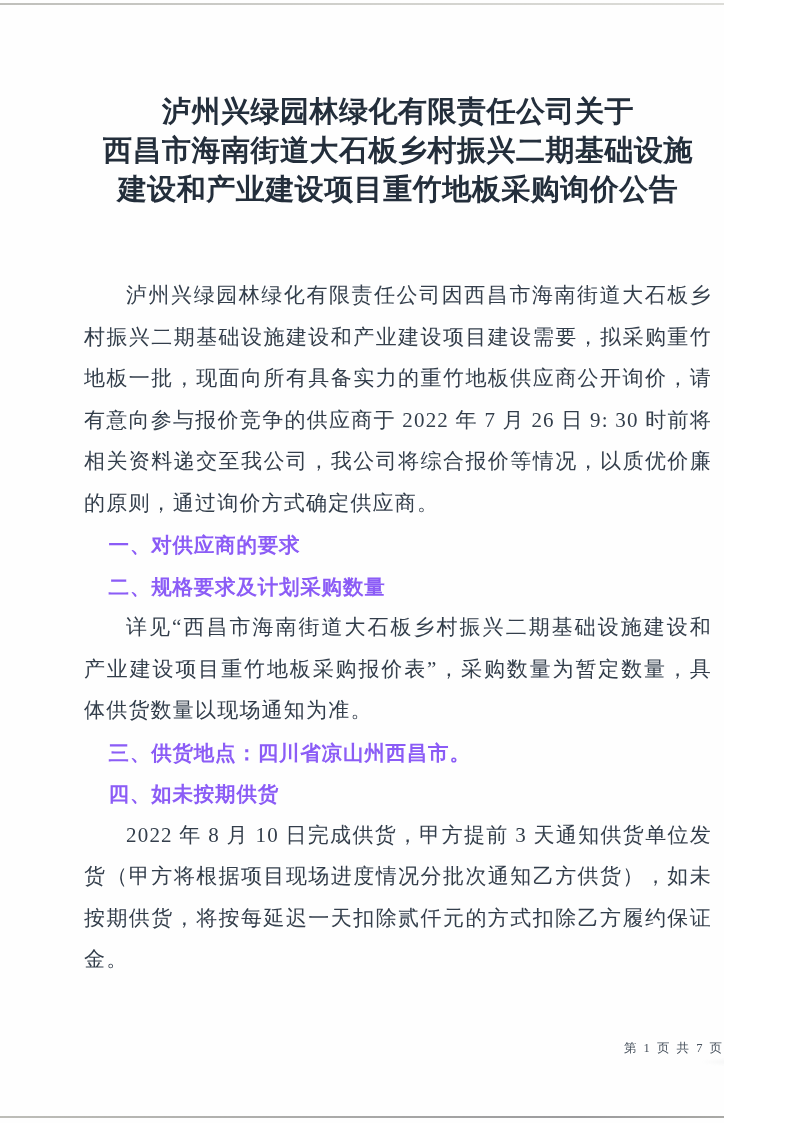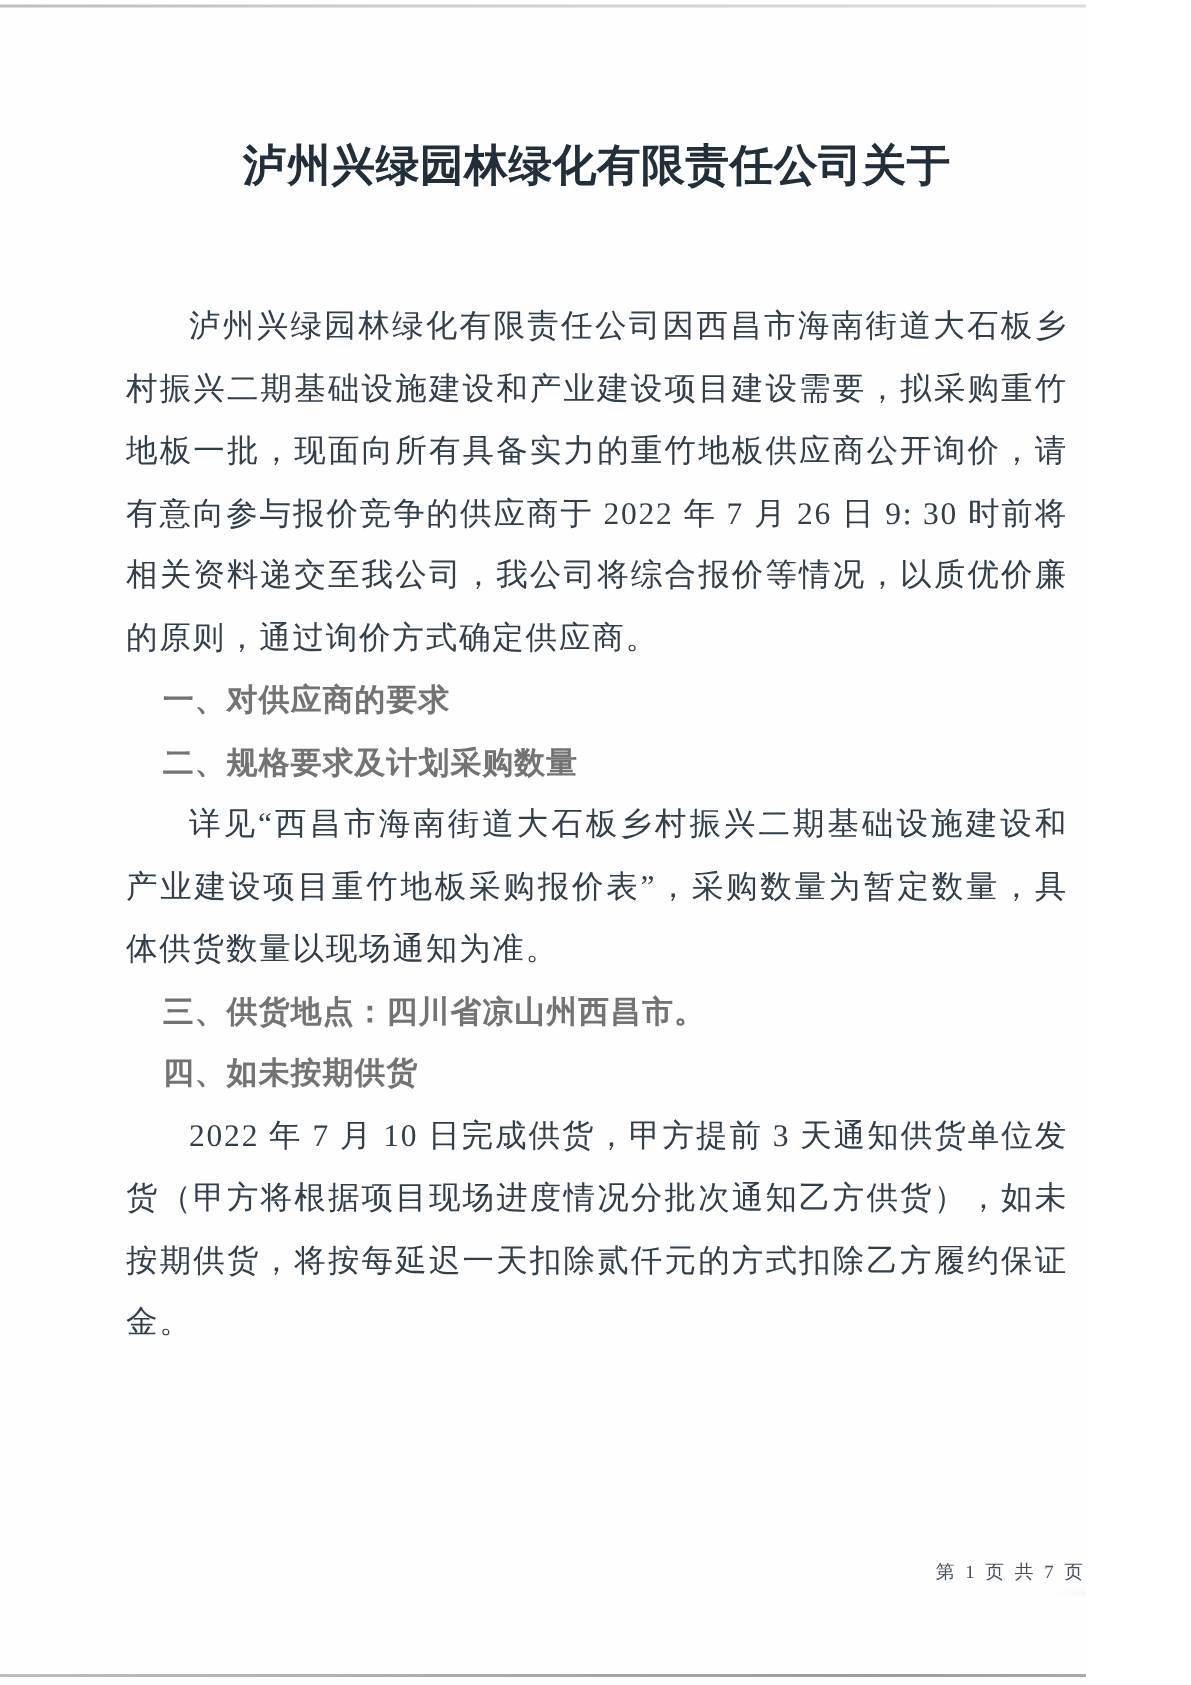--- a/index.html
+++ b/index.html
@@ -45,21 +45,21 @@
     text-align: justify;
     letter-spacing: 1.2px;
   }
   .body-block p { margin: 0; }
   .para { text-indent: 2em; }
   .heading {
     text-indent: 1.2em;
     font-family: "Liberation Sans", "DejaVu Sans", sans-serif;
     font-weight: 700;
     font-size: 20.5px;
-    color: #737373;
+    color: #8b5cf6;
     letter-spacing: 0.8px;
   }
 
   .red-mark { position: absolute; left: 757px; top: 528px; width: 16px; height: 58px; }
 
   .smudge {
     position: absolute; left: 698px; top: 1057px; width: 185px; height: 10px;
     background: radial-gradient(ellipse at center, #9aa0a6 0%, rgba(154,160,166,0) 70%);
     opacity: .28;
     filter: blur(1px);
@@ -76,30 +76,32 @@
 </head>
 <body>
 
 <div class="page">
 
   <div class="scan-line-top"></div>
 
   <div class="doc">
     <h1 class="title">
       <span class="title-line">泸州兴绿园林绿化有限责任公司关于</span>
+      <span class="title-line">西昌市海南街道大石板乡村振兴二期基础设施</span>
+      <span class="title-line">建设和产业建设项目重竹地板采购询价公告</span>
     </h1>
 
     <div class="body-block">
       <p class="para">泸州兴绿园林绿化有限责任公司因西昌市海南街道大石板乡村振兴二期基础设施建设和产业建设项目建设需要，拟采购重竹地板一批，现面向所有具备实力的重竹地板供应商公开询价，请有意向参与报价竞争的供应商于 2022 年 7 月 26 日 9: 30 时前将相关资料递交至我公司，我公司将综合报价等情况，以质优价廉的原则，通过询价方式确定供应商。</p>
       <p class="heading">一、对供应商的要求</p>
       <p class="heading">二、规格要求及计划采购数量</p>
       <p class="para">详见“西昌市海南街道大石板乡村振兴二期基础设施建设和产业建设项目重竹地板采购报价表”，采购数量为暂定数量，具体供货数量以现场通知为准。</p>
       <p class="heading">三、供货地点：四川省凉山州西昌市。</p>
       <p class="heading">四、如未按期供货</p>
-      <p class="para">2022 年 7 月 10 日完成供货，甲方提前 3 天通知供货单位发货（甲方将根据项目现场进度情况分批次通知乙方供货），如未按期供货，将按每延迟一天扣除贰仟元的方式扣除乙方履约保证金。</p>
+      <p class="para">2022 年 8 月 10 日完成供货，甲方提前 3 天通知供货单位发货（甲方将根据项目现场进度情况分批次通知乙方供货），如未按期供货，将按每延迟一天扣除贰仟元的方式扣除乙方履约保证金。</p>
     </div>
   </div>
 
   <div class="red-mark">
     <svg width="16" height="58" viewBox="0 0 16 58" aria-hidden="true">
       <path d="M13 1 C 5 12, 3 32, 9 57 C 7.5 38, 8 16, 13 1 Z" opacity="0.85" fill="#c3404f"></path>
     </svg>
   </div>
 
   <div class="smudge"></div>

